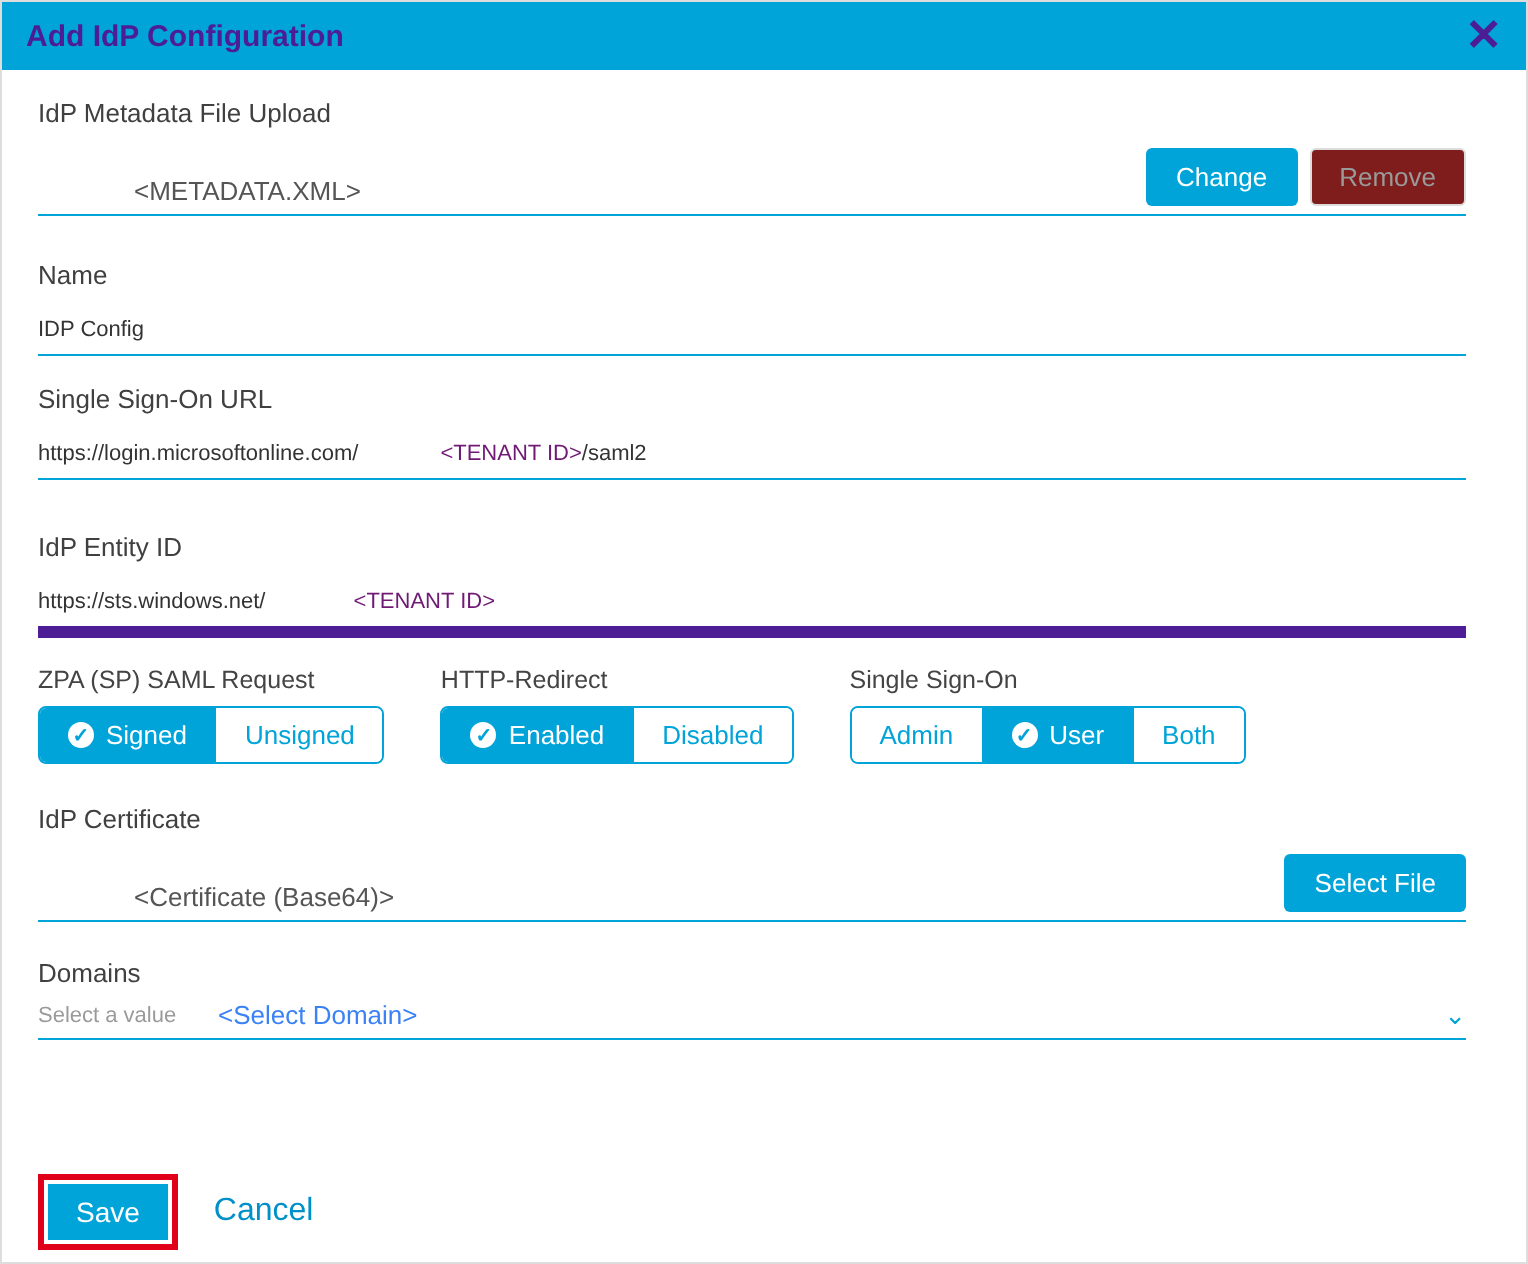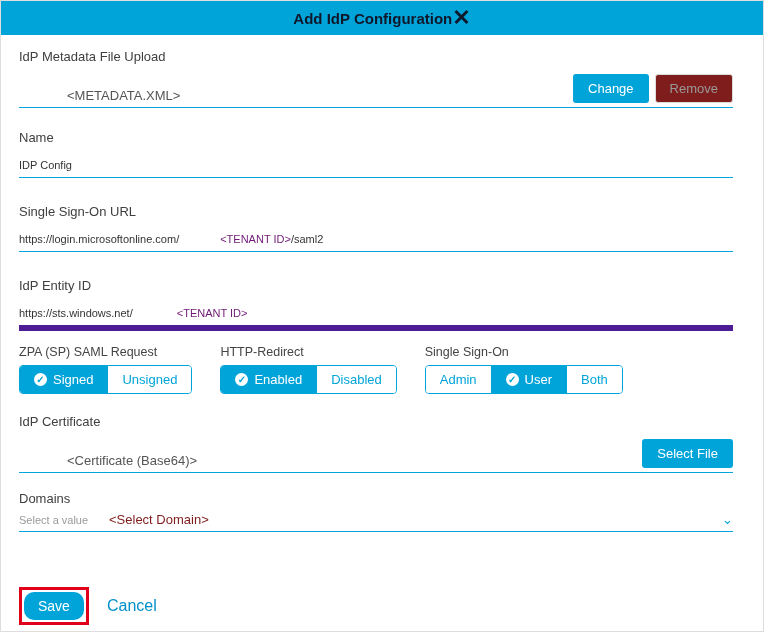--- a/index.html
+++ b/index.html
@@ -2,22 +2,22 @@
 <html><head>
 <meta charset="utf-8">
 <style>
   * { box-sizing: border-box; font-family: Arial, Helvetica, sans-serif; }
   html,body { margin:0; padding:0; background:#f5f5f5; }
   .window {
     width:764px; height:632px; background:#fff; position:relative;
     border:1px solid #ddd;
   }
   .titlebar {
-    background:#00a4d9; color:#0f172a; display:flex; align-items:center;
-    justify-content:center; height:34px; padding:0 12px;
+    background:#00a4d9; color:#4c1d95; display:flex; align-items:center;
+    justify-content:space-between; height:34px; padding:0 12px;
   }
   .titlebar h1 { font-size:15px; font-weight:bold; margin:0; }
   .close-x { font-size:22px; line-height:1; cursor:pointer; font-weight:bold;}
   .body {
     position:absolute; top:34px; bottom:50px; left:0; right:12px;
     overflow-y:scroll; padding:14px 18px 4px 18px;
   }
   
   .body::-webkit-scrollbar { width:14px; }
   .body::-webkit-scrollbar-track { background:#f0f0f0; }
@@ -60,34 +60,34 @@
     display:inline-flex; align-items:center; justify-content:center;
     color:#00a4d9; font-size:10px; font-weight:bold;
   }
   .seg button.active .check-icon { background:#fff; color:#00a4d9; }
 
   .small-hint { font-size:11px; color:#9a9a9a; margin-top:16px;}
   .domain-row {
     display:flex; align-items:center; border-bottom:1px solid #00a4d9;
     padding-bottom:4px; justify-content:space-between;
   }
-  .domain-row .ph { font-size:13px; color:#7f1d1d; padding-left:90px;}
+  .domain-row .ph { font-size:13px; color:#3b82f6; padding-left:90px;}
   .chev { color:#00a4d9; font-size:13px; }
 
   .footer {
     position:absolute; bottom:0; left:0; right:0; height:50px;
     display:flex; align-items:center; gap:18px; padding:0 18px;
     background:#fff;
   }
   .save-highlight {
     border:3px solid #e1001a; padding:2px; display:inline-block;
   }
   .save-btn {
     background:#00a4d9; color:#fff; font-size:14px; border:none;
-    padding:6px 14px; border-radius:10px; cursor:pointer;
+    padding:6px 14px; border-radius:0; cursor:pointer;
   }
   .cancel-link { color:#0090c9; font-size:16px; cursor:pointer;}
   .tag { color:#701a75;padding-left:41px; }
 </style>
 </head>
 <body>
 
 <div class="window">
 
   <div class="titlebar">
@@ -102,21 +102,21 @@
       <span class="ghost-center">&lt;METADATA.XML&gt;</span>
       <button class="btn btn-primary">Change</button>
       <button class="btn btn-ghost" style="margin-left:6px">Remove</button>
     </div>
 
     <div class="field-label" style="margin-top:22px">Name</div>
     <div class="underline-row">
       <input class="text" value="IDP Config" style="">
     </div>
 
-    <div class="field-label" style="margin-top:26px">Single Sign-On URL</div>
+    <div class="field-label" style="margin-top:14px">Single Sign-On URL</div>
     <div class="underline-row">
       <span class="text">
         <span>https://login.microsoftonline.com/</span><span class="tag">&lt;TENANT ID&gt;</span><span>/saml2</span>
       </span>
     </div>
 
     <div class="field-label" style="margin-top:26px">IdP Entity ID</div>
     <div class="underline-row plain">
       <span class="text">
         <span>https://sts.windows.net/ </span><span class="tag">&lt;TENANT ID&gt;</span>

